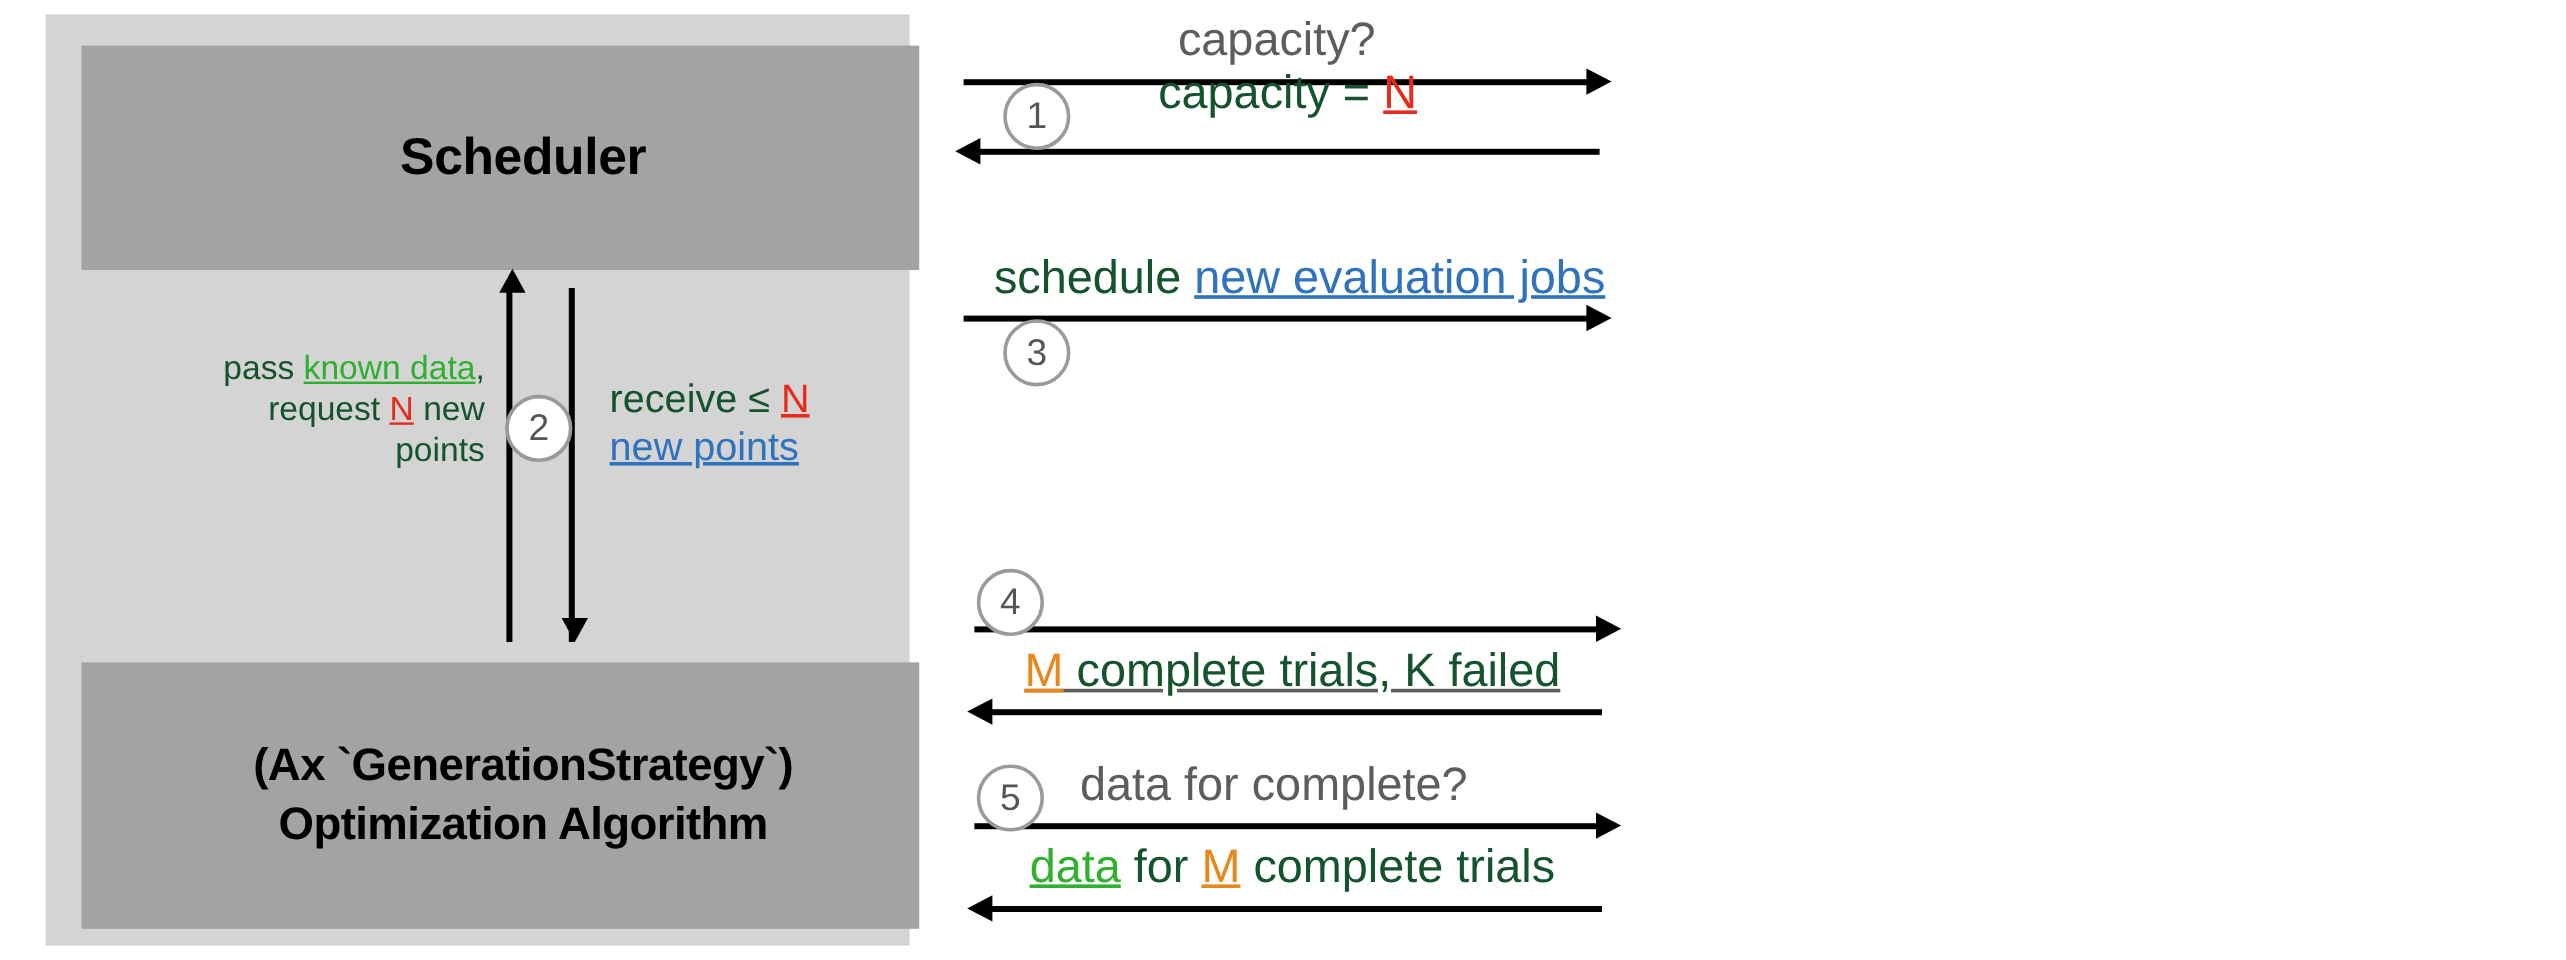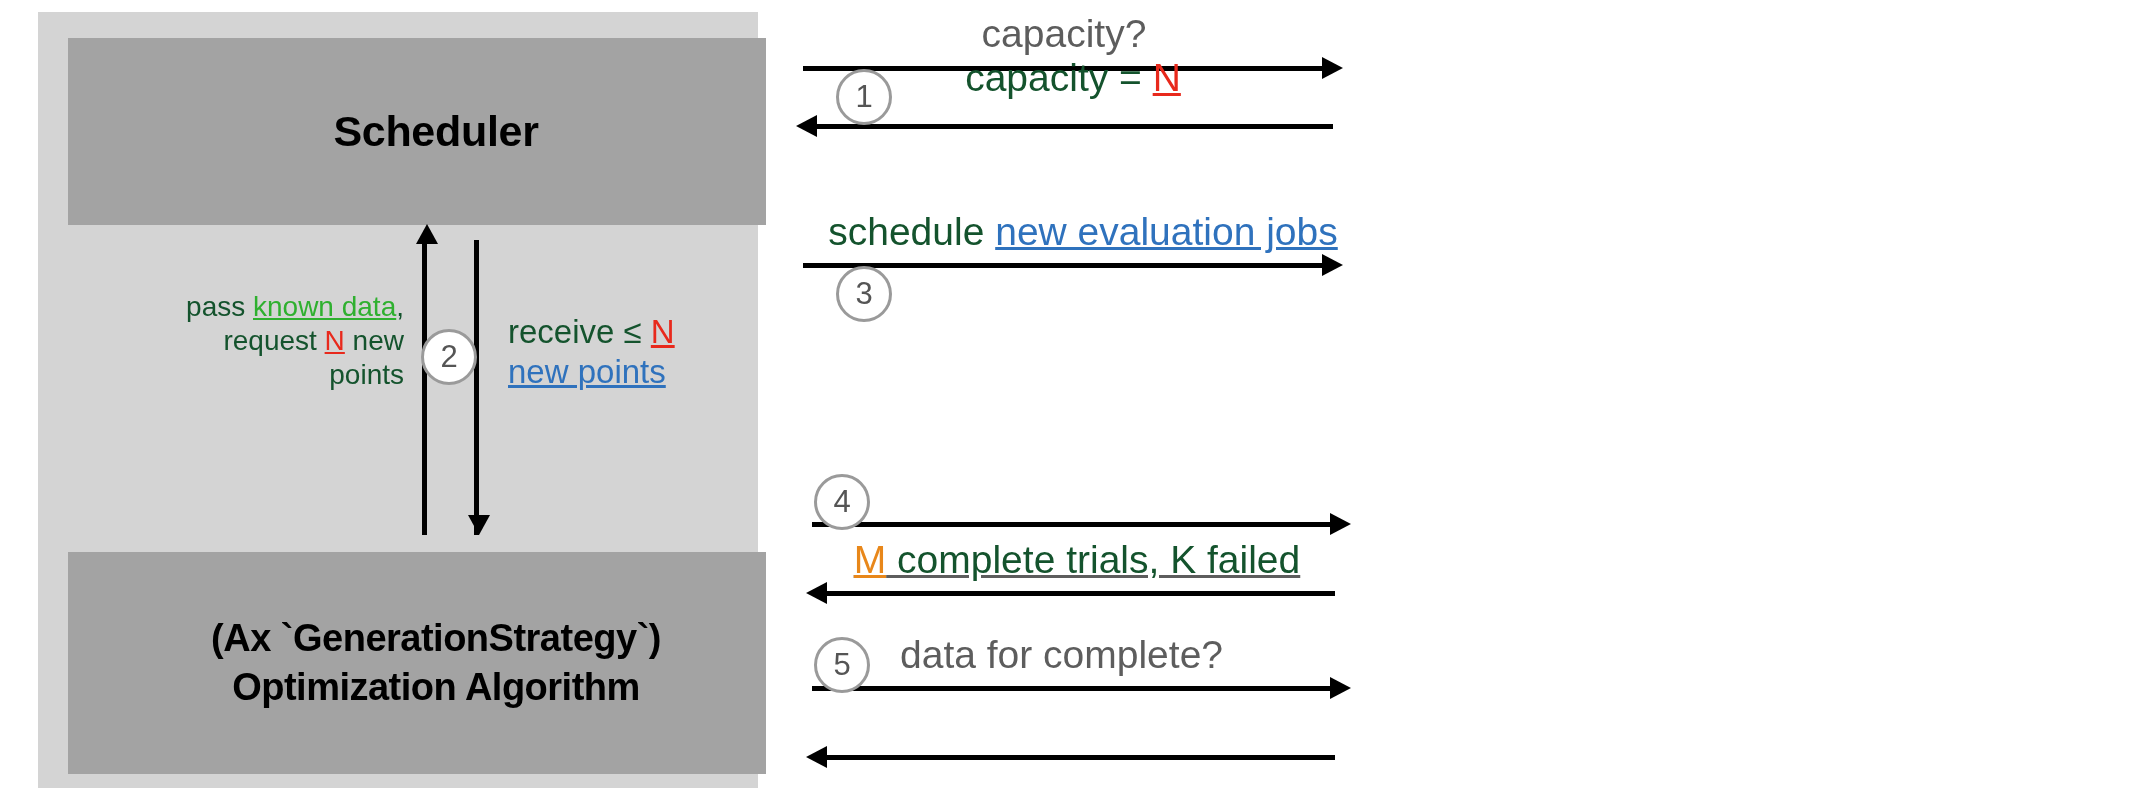--- a/index.html
+++ b/index.html
@@ -236,20 +236,23 @@
   <div class="hhead-l" style="left:806px;top:582px;"></div>
 
   <div class="step-circle" style="left:814px;top:474px;">
     <span>4</span>
   </div>
 
   <div class="flowlbl" style="left:880px;top:633px;width:460px;text-align:left;margin-left:20px;">data for complete?</div>
   <div class="hline" style="left:812px;top:686px;width:521px;"></div>
   <div class="hhead-r" style="left:1330px;top:677px;"></div>
 
+  <div class="flowlbl" style="left:812px;top:701px;width:530px;">
+    <span class="green">data</span><span class="plain"> for </span><span class="orange">M</span><span class="plain"> complete trials</span>
+  </div>
   <div class="hline" style="left:825px;top:755px;width:510px;"></div>
   <div class="hhead-l" style="left:806px;top:746px;"></div>
 
   <div class="step-circle" style="left:814px;top:637px;">
     <span>5</span>
   </div>
 
 
 </div>
 

